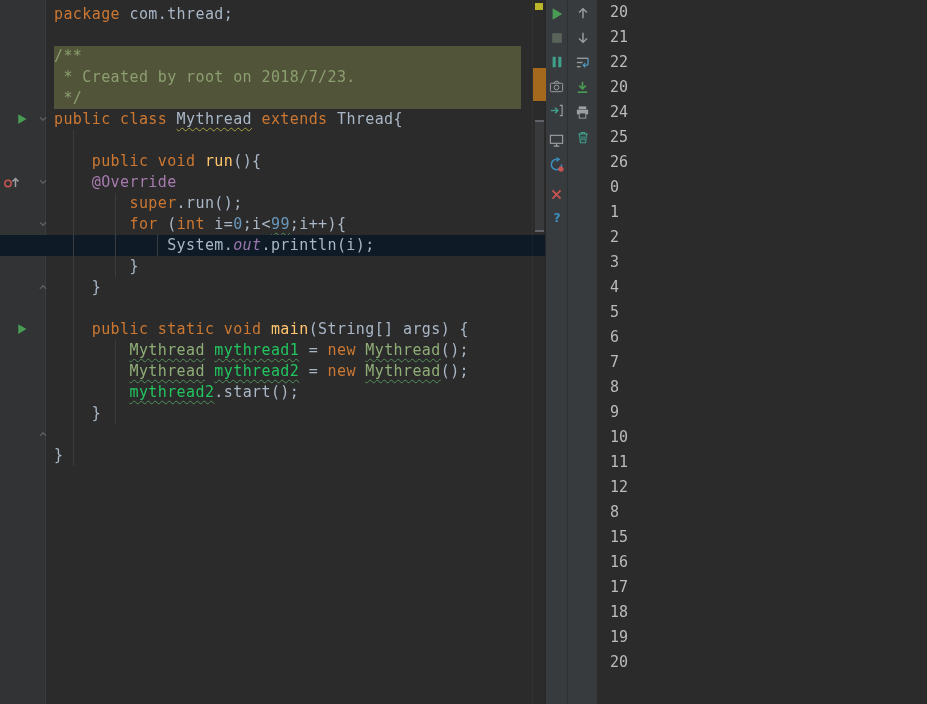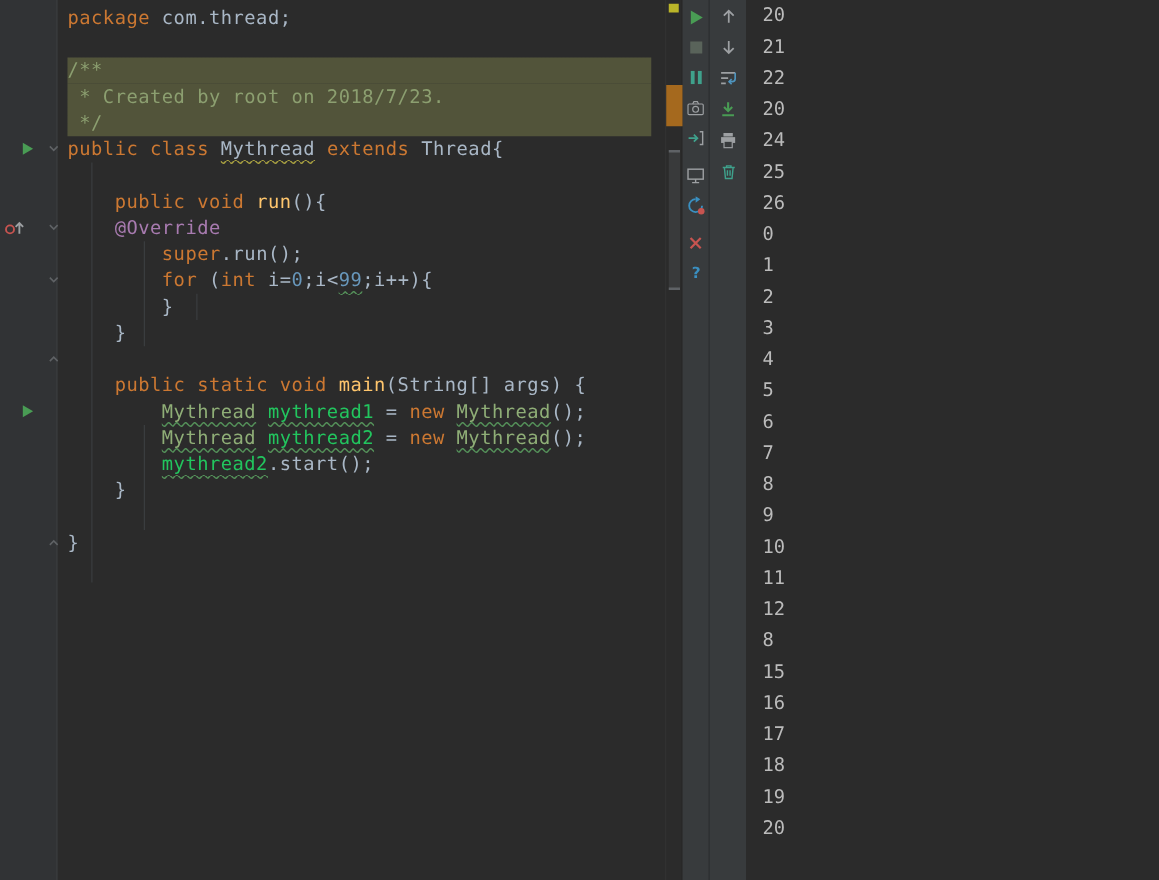--- a/index.html
+++ b/index.html
@@ -108,20 +108,21 @@
         <div class="code-line"></div>
         <div class="code-line sel"><span class="tk-doc">/**</span></div>
         <div class="code-line sel"><span class="tk-doc"> * Created by root on 2018/7/23.</span></div>
         <div class="code-line sel"><span class="tk-doc"> */</span></div>
         <div class="code-line"><span class="tk-k">public class </span><span class="tk-clsdecl">Mythread</span><span class="tk-p"> </span><span class="tk-k">extends</span><span class="tk-p"> Thread{</span></div>
         <div class="code-line"></div>
         <div class="code-line"><span class="tk-p">    </span><span class="tk-k">public void </span><span class="tk-md">run</span><span class="tk-p">(){</span></div>
         <div class="code-line"><span class="tk-p">    </span><span class="tk-ann">@Override</span></div>
         <div class="code-line"><span class="tk-p">        </span><span class="tk-k">super</span><span class="tk-p">.run();</span></div>
         <div class="code-line"><span class="tk-p">        </span><span class="tk-k">for</span><span class="tk-p"> (</span><span class="tk-k">int</span><span class="tk-p"> i=</span><span class="tk-n">0</span><span class="tk-p">;i&lt;</span><span class="tk-n99">99</span><span class="tk-p">;i++){</span></div>
+        <div class="code-line exec"><span class="tk-p">            System.</span><span class="tk-f">out</span><span class="tk-p">.println(i);</span></div>
         <div class="code-line"><span class="tk-p">        }</span></div>
         <div class="code-line"><span class="tk-p">    }</span></div>
         <div class="code-line"></div>
         <div class="code-line"><span class="tk-p">    </span><span class="tk-k">public static void </span><span class="tk-md">main</span><span class="tk-p">(String[] args) {</span></div>
         <div class="code-line"><span class="tk-p">        </span><span class="tk-clsg">Mythread</span><span class="tk-p"> </span><span class="tk-varg">mythread1</span><span class="tk-p"> = </span><span class="tk-k">new</span><span class="tk-p"> </span><span class="tk-clsg">Mythread</span><span class="tk-p">();</span></div>
         <div class="code-line"><span class="tk-p">        </span><span class="tk-clsg">Mythread</span><span class="tk-p"> </span><span class="tk-varg">mythread2</span><span class="tk-p"> = </span><span class="tk-k">new</span><span class="tk-p"> </span><span class="tk-clsg">Mythread</span><span class="tk-p">();</span></div>
         <div class="code-line"><span class="tk-p">        </span><span class="tk-varg">mythread2</span><span class="tk-p">.start();</span></div>
         <div class="code-line"><span class="tk-p">    }</span></div>
         <div class="code-line"></div>
         <div class="code-line"><span class="tk-p">}</span></div>

